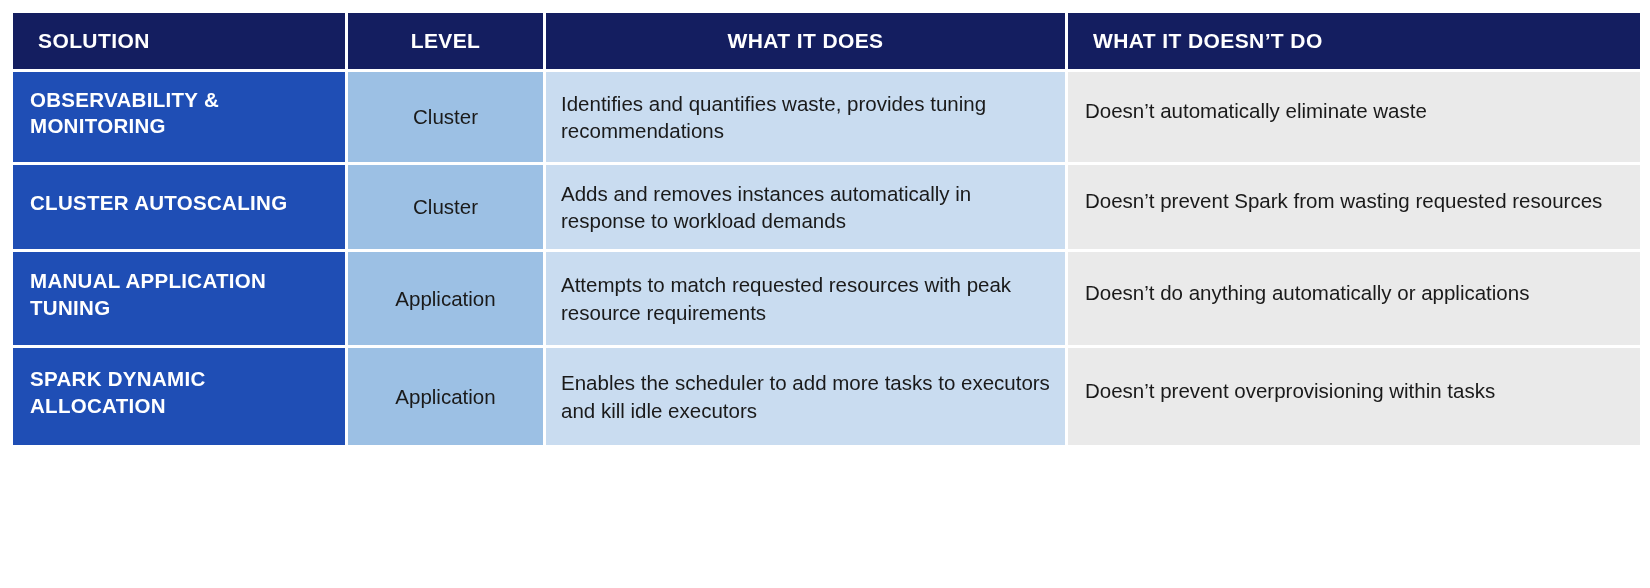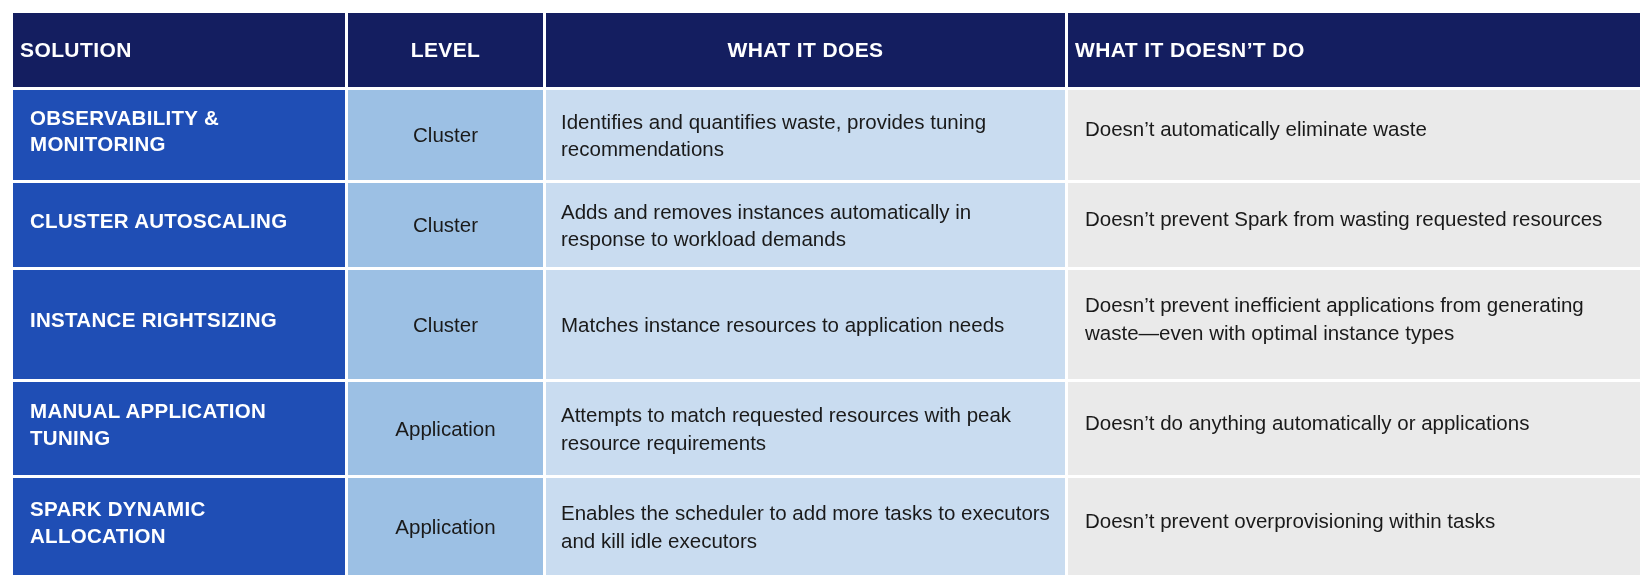--- a/index.html
+++ b/index.html
@@ -36,22 +36,22 @@
   col.c-level    { width: 195px; }
   col.c-does     { width: 519px; }
   col.c-doesnt   { width: 572px; }
 
   thead th {
     background: #141e60;
     color: #ffffff;
     font-size: 21px;
     font-weight: bold;
     letter-spacing: 0.4px;
-    height: 74px;
-    padding: 0 7px;
+    height: 56px;
+    padding: 0 25px;
     vertical-align: middle;
     text-transform: uppercase;
     box-sizing: border-box;
   }
   thead th.h-solution { text-align: left; }
   thead th.h-level    { text-align: center; }
   thead th.h-does     { text-align: center; }
   thead th.h-doesnt   { text-align: left; }
 
   tbody td {
@@ -125,26 +125,20 @@
         <td class="cell-level">Cluster</td>
         <td class="cell-does">Identifies and quantifies waste, provides tuning recommendations</td>
         <td class="cell-doesnt">Doesn’t automatically eliminate waste</td>
       </tr>
       <tr class="row-1">
         <td class="cell-solution">CLUSTER AUTOSCALING</td>
         <td class="cell-level">Cluster</td>
         <td class="cell-does">Adds and removes instances automatically in response to workload demands</td>
         <td class="cell-doesnt">Doesn’t prevent Spark from wasting requested resources</td>
       </tr>
-      <tr class="row-2">
-        <td class="cell-solution">INSTANCE RIGHTSIZING</td>
-        <td class="cell-level">Cluster</td>
-        <td class="cell-does">Matches instance resources to application needs</td>
-        <td class="cell-doesnt">Doesn’t prevent inefficient applications from generating waste—even with optimal instance types</td>
-      </tr>
       <tr class="row-3">
         <td class="cell-solution">MANUAL APPLICATION TUNING</td>
         <td class="cell-level">Application</td>
         <td class="cell-does">Attempts to match requested resources with peak resource requirements</td>
         <td class="cell-doesnt">Doesn’t do anything automatically or applications</td>
       </tr>
       <tr class="row-4">
         <td class="cell-solution">SPARK DYNAMIC ALLOCATION</td>
         <td class="cell-level">Application</td>
         <td class="cell-does">Enables the scheduler to add more tasks to executors and kill idle executors</td>

